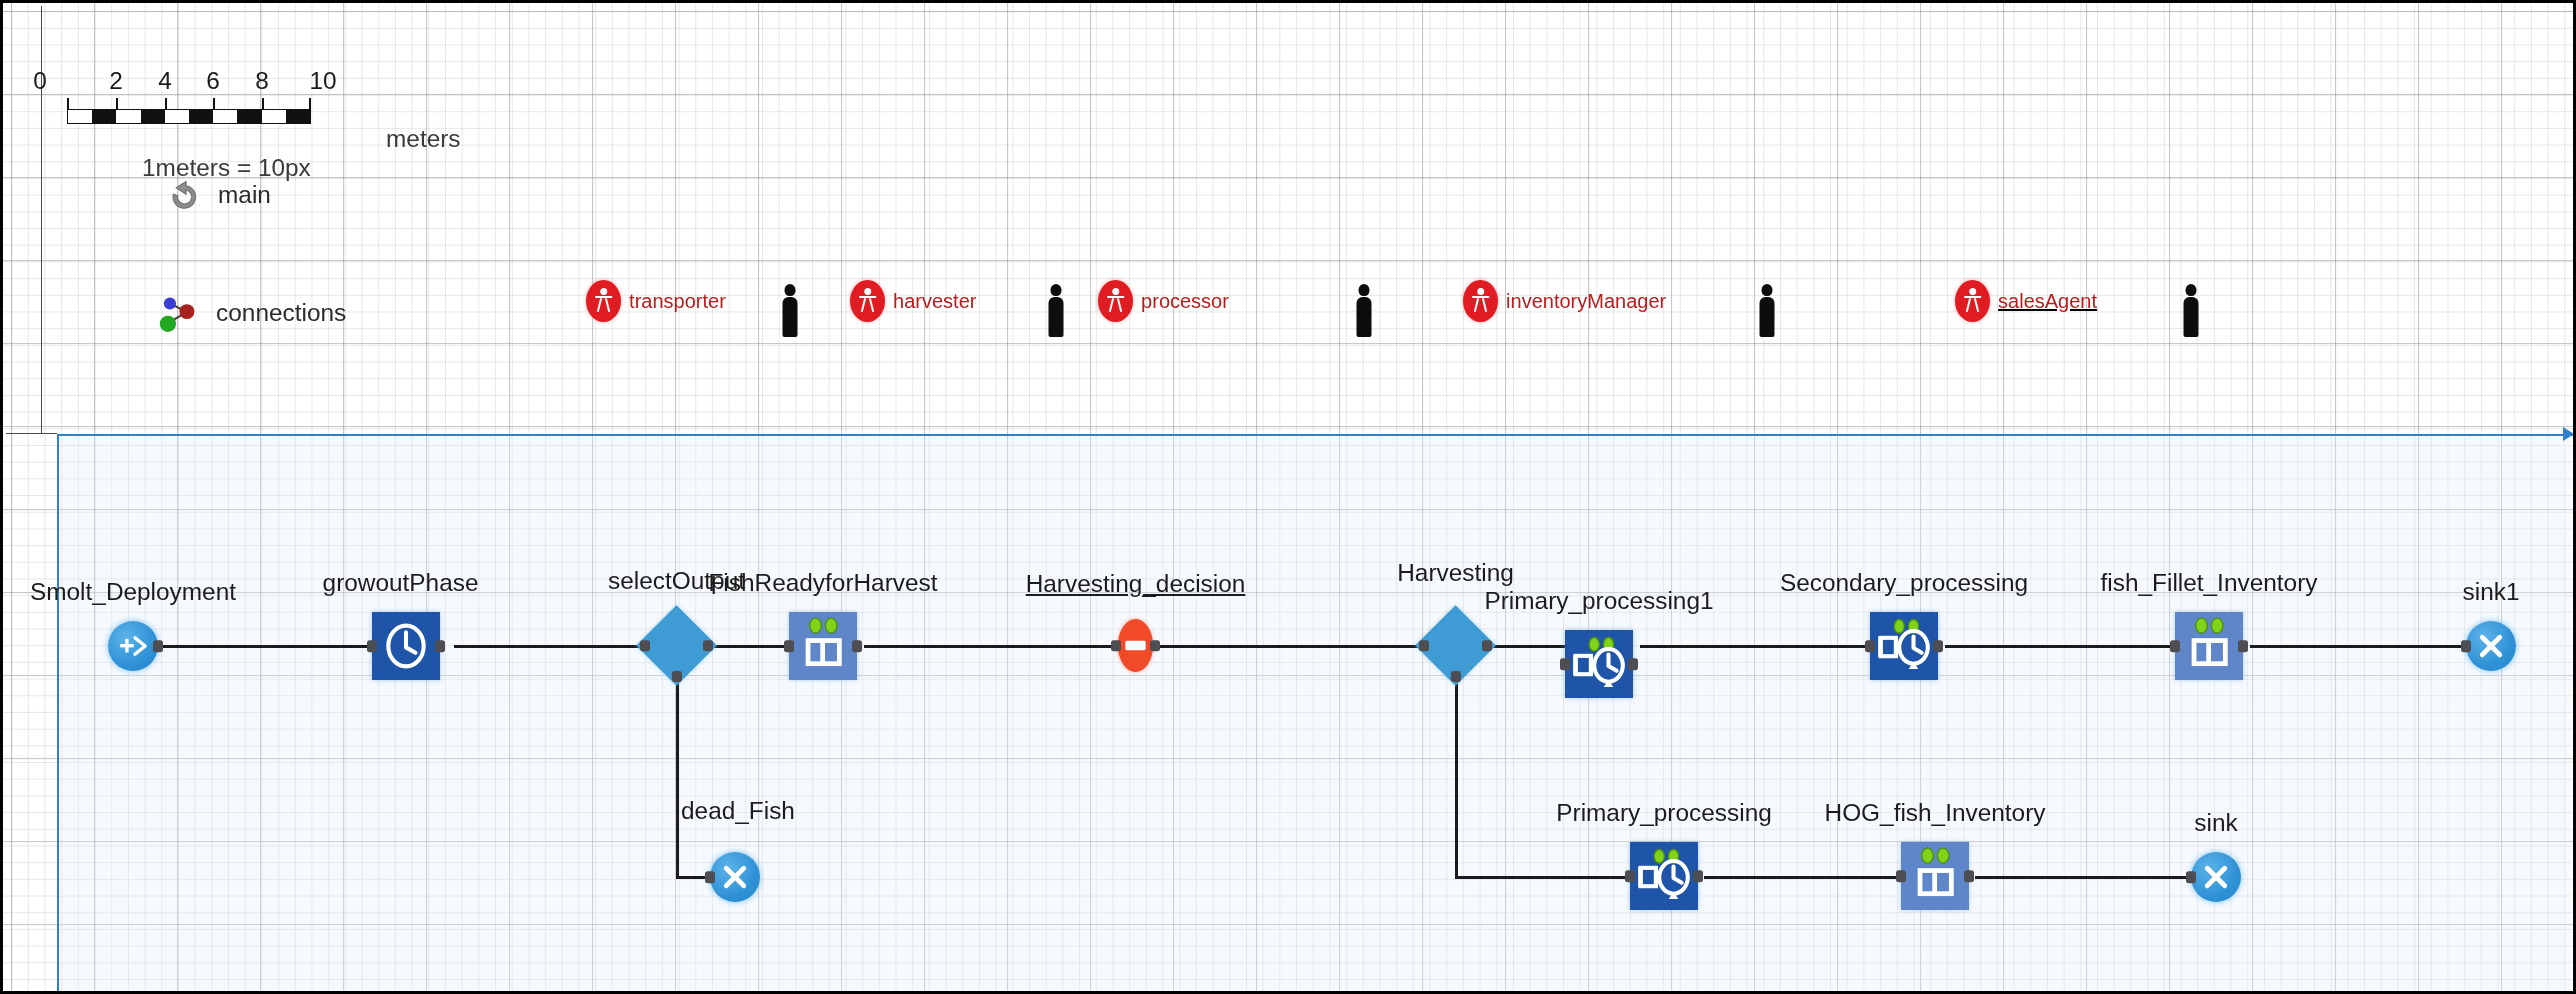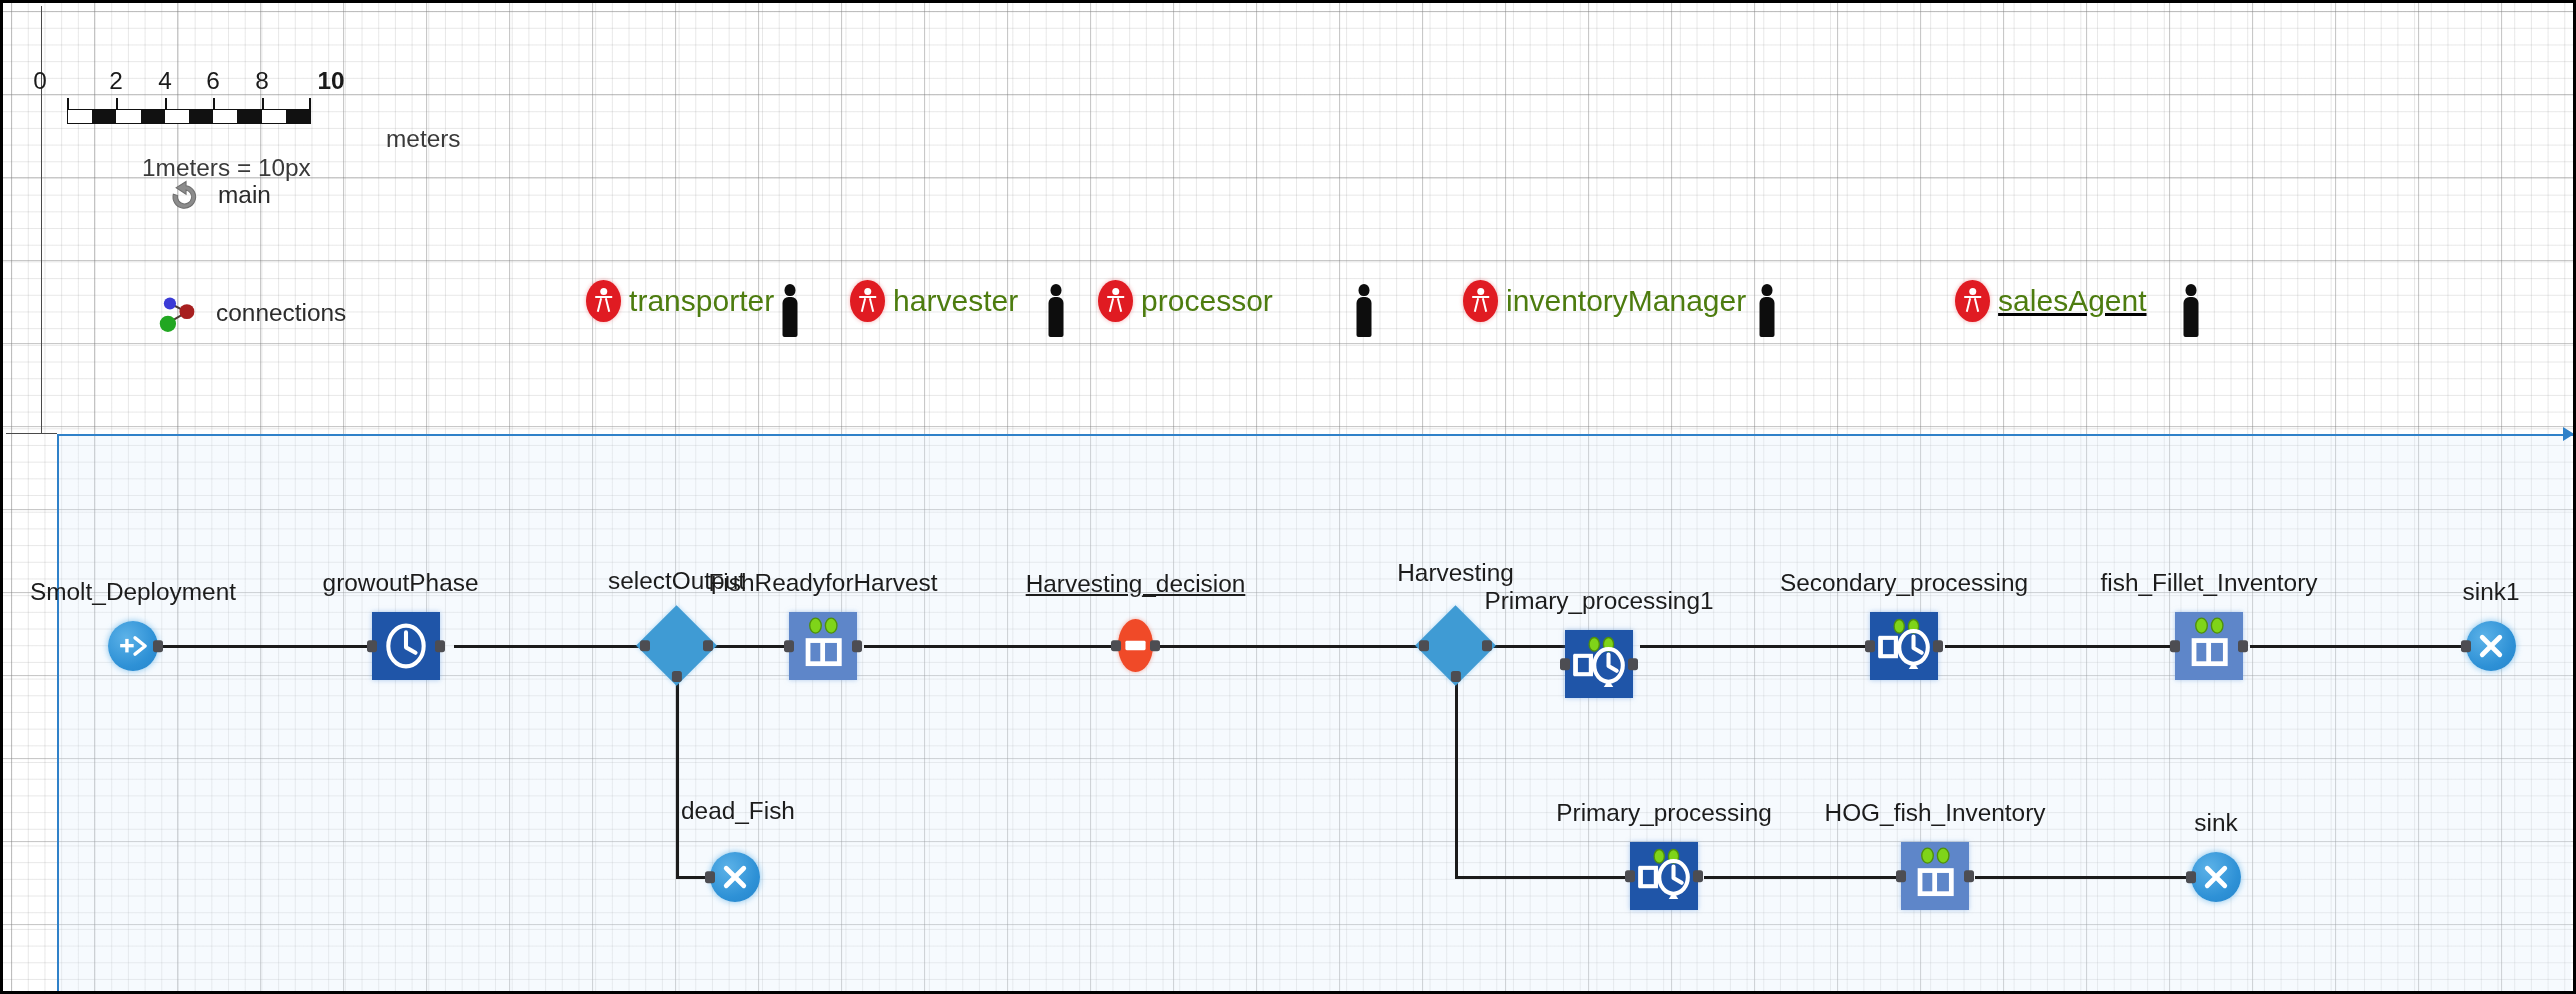--- a/index.html
+++ b/index.html
@@ -100,21 +100,21 @@
     position:absolute; left:156px; top:291px;
     display:flex; align-items:center; gap:8.1px;
   }
   .legend-conn .lbl{ font-size:24.4px; color:#2b2b2b; }
 
   .conn-icon{ position:relative; width:49px; height:38px; }
 
   
   .agent-row{ position:absolute; left:0; top:277px; width:100%; height:61px; }
   .agent-item{ position:absolute; top:0; display:flex; align-items:center; gap:8.1px; }
-  .agent-name{ font-size:30px; color:#4d7c0f; white-space:nowrap; }
+  .agent-name{ font-size:20px; color:#b91c1c; white-space:nowrap; }
   .agent-badge{
     width:35px;height:42px;border-radius:50%;
     background:#e01b22; position:relative; flex:0 0 auto;
     box-shadow:0 0 4.1px rgba(224,27,34,.35);
   }
   .agent-badge .head{
     position:absolute; left:50%; top:7.5px; transform:translateX(-50%);
     width:7.5px;height:7.5px;border-radius:50%;background:#fff;
   }
   .agent-badge .body{
@@ -211,21 +211,21 @@
   <div class="ruler-vline"></div>
   <div class="ruler-hline"></div>
 
   <div class="scalebar">
     <div class="sb-nums">
       <div class="sb-num" style="left:-27px;">0</div>
       <div class="sb-num" style="left:49px;">2</div>
       <div class="sb-num" style="left:98px;">4</div>
       <div class="sb-num" style="left:146px;">6</div>
       <div class="sb-num" style="left:195px;">8</div>
-      <div class="sb-num" style="left:264px;font-weight:bold;">10</div>
+      <div class="sb-num" style="left:256px;">10</div>
     </div>
     <div class="sb-ticks" style="margin-top:31px;">
       <div class="sb-tick" style="left:0px;"></div>
       <div class="sb-tick" style="left:49px;"></div>
       <div class="sb-tick" style="left:98px;"></div>
       <div class="sb-tick" style="left:146px;"></div>
       <div class="sb-tick" style="left:195px;"></div>
       <div class="sb-tick" style="left:242px;"></div>
     </div>
     <div class="sb-bar">

